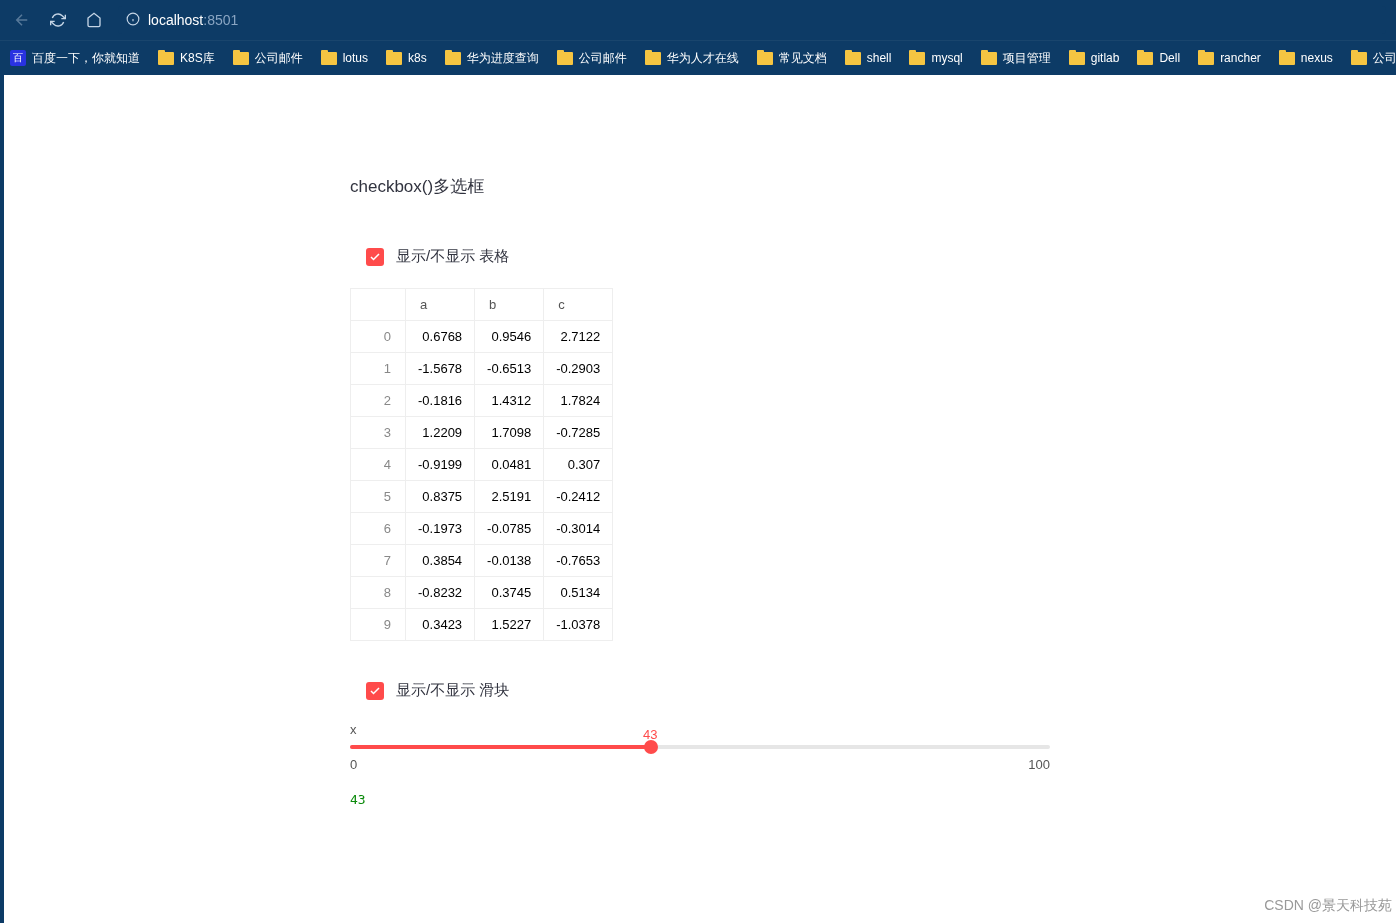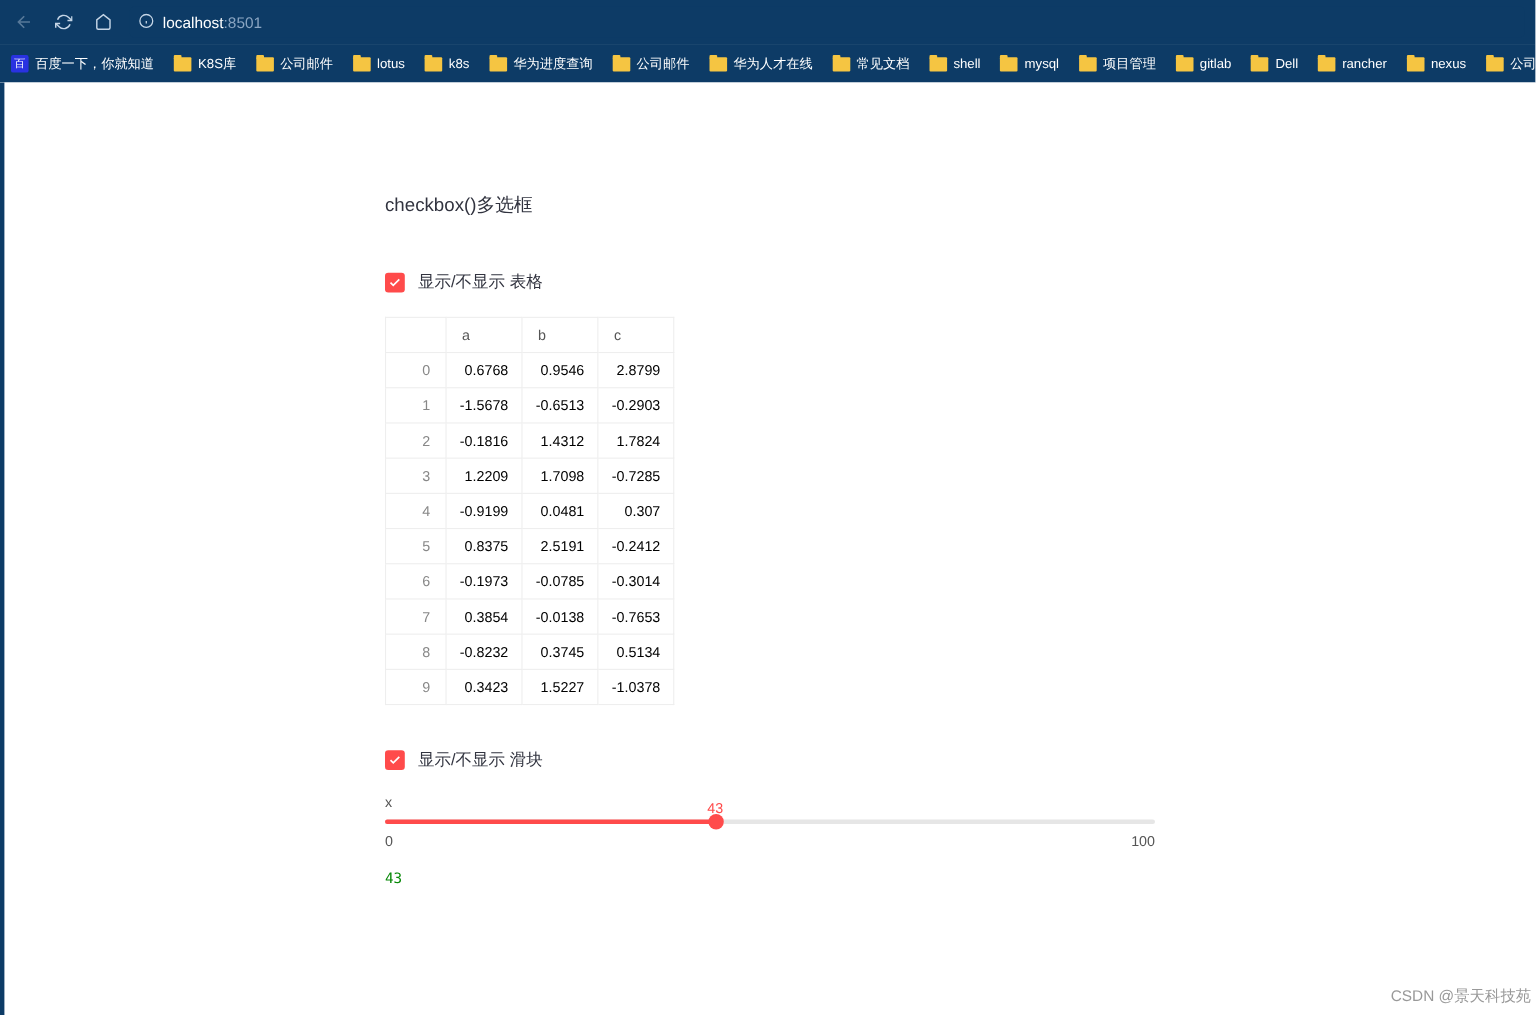--- a/index.html
+++ b/index.html
@@ -20,21 +20,21 @@
 .folder-icon { width: 16px; height: 13px; background: #f5c542; border-radius: 1px; position: relative; }
 .folder-icon::before { content: ""; position: absolute; top: -2px; left: 0; width: 7px; height: 3px; background: #f5c542; border-radius: 1px 1px 0 0; }
 .baidu-icon { width: 16px; height: 16px; background: #2932e1; border-radius: 2px; display:flex; align-items:center; justify-content:center; color:#fff; font-size:10px; }
 
 
 .page { background: #fff; height: calc(923px - 75px); overflow: auto; border-left: 4px solid #0d3b66; }
 .content { max-width: 700px; margin: 0 auto; padding: 100px 0 40px 0; }
 .title-text { font-size: 17px; color: #31333f; margin-bottom: 49px; }
 
 
-.checkbox-row { display: flex; align-items: center; gap: 12px; margin-bottom: 22px; }
+.checkbox-row { display: flex; align-items: center; gap: 12px; margin-bottom: 22px; margin-left: 16px; }
 .checkbox-box { width: 18px; height: 18px; background: #ff4b4b; border-radius: 3px; display: flex; align-items: center; justify-content: center; cursor: pointer; }
 .checkbox-box svg { stroke: #fff; }
 .checkbox-label { font-size: 15px; color: #31333f; }
 
 
 .data-table { border: 1px solid #e6e6e6; border-radius: 4px; margin-bottom: 40px; font-size: 13px; border-collapse: collapse; }
 .data-table th, .data-table td { border: 1px solid #eee; padding: 8px 12px; text-align: right; min-width: 55px; }
 .data-table th { font-weight: 400; color: #555; text-align: left; padding-left: 14px; }
 .data-table td.idx { color: #888; text-align: right; padding-right: 14px; }
 
@@ -176,21 +176,21 @@
             <th>a</th>
             <th>b</th>
             <th>c</th>
           </tr>
         </thead>
       <tbody id="table-body">
           <tr>
             <td class="idx">0</td>
             <td>0.6768</td>
             <td>0.9546</td>
-            <td>2.8799</td>
+            <td>2.7122</td>
           </tr>
           <tr>
             <td class="idx">1</td>
             <td>-1.5678</td>
             <td>-0.6513</td>
             <td>-0.2903</td>
           </tr>
           <tr>
             <td class="idx">2</td>
             <td>-0.1816</td>

